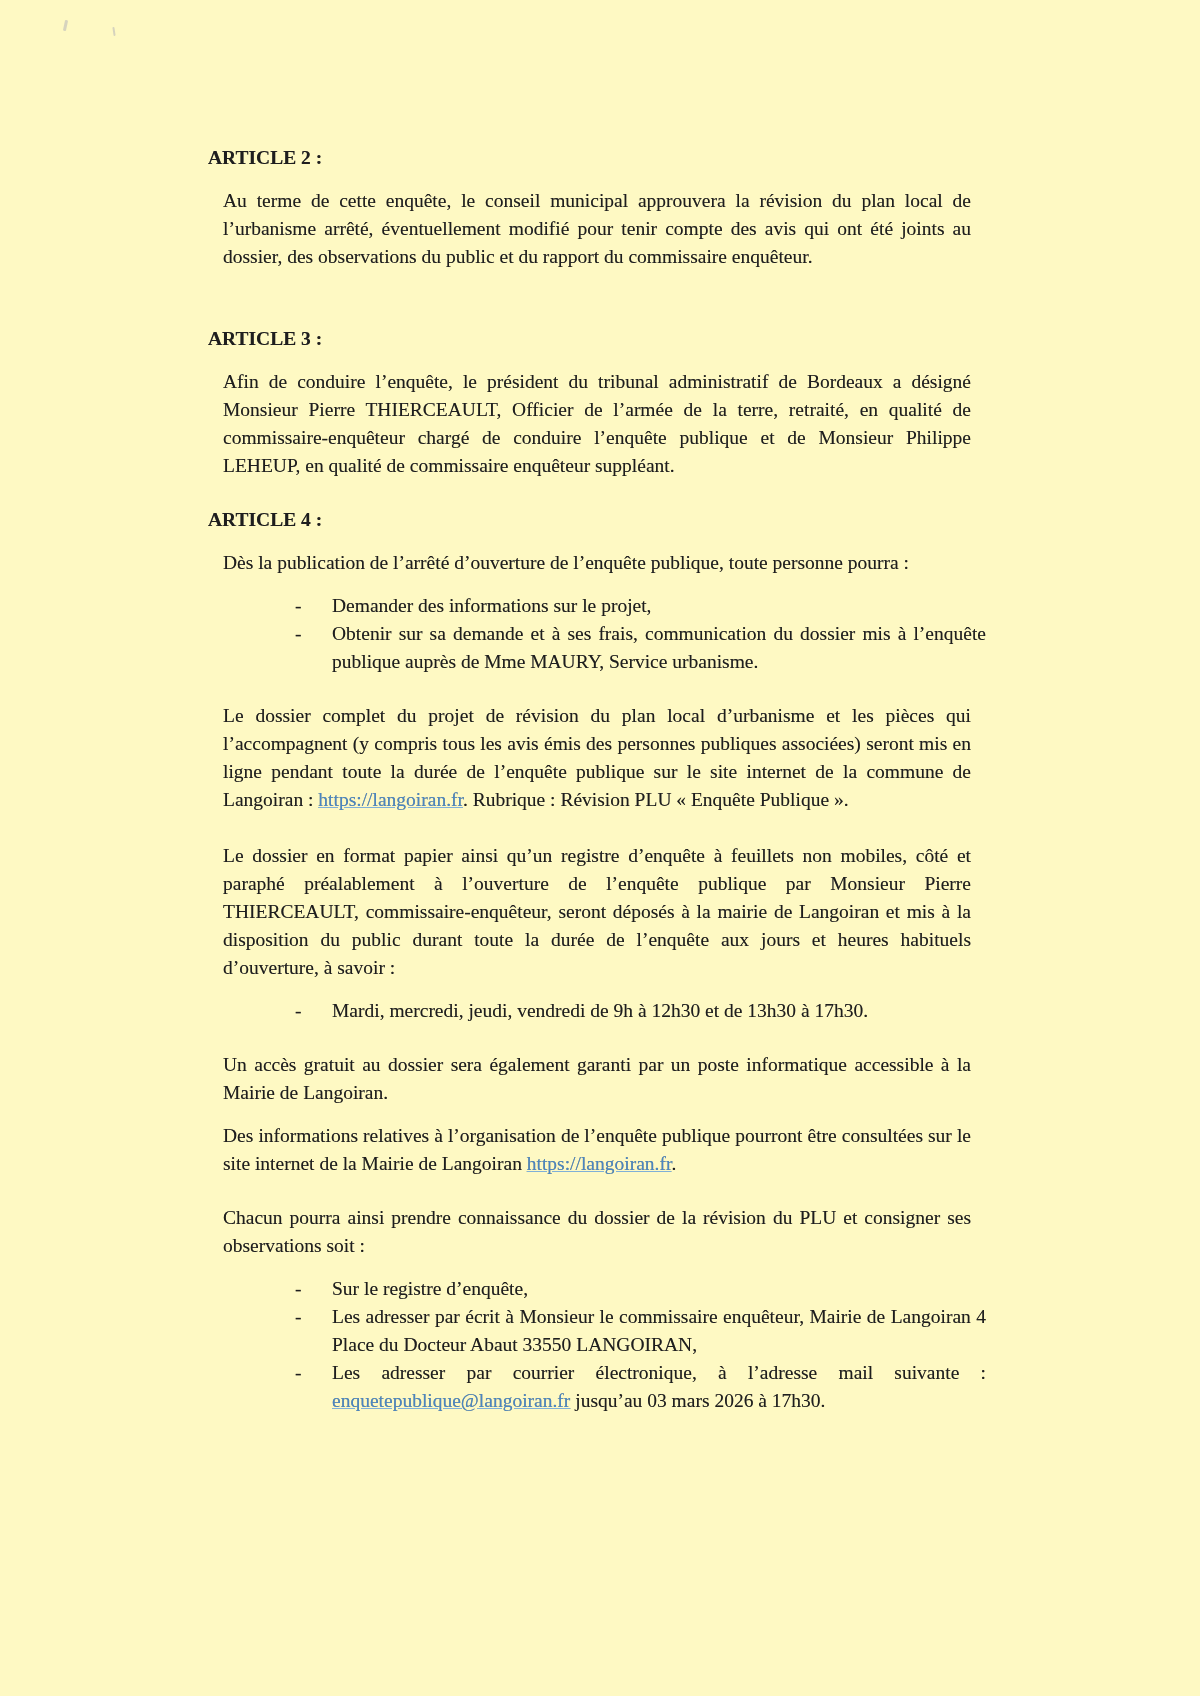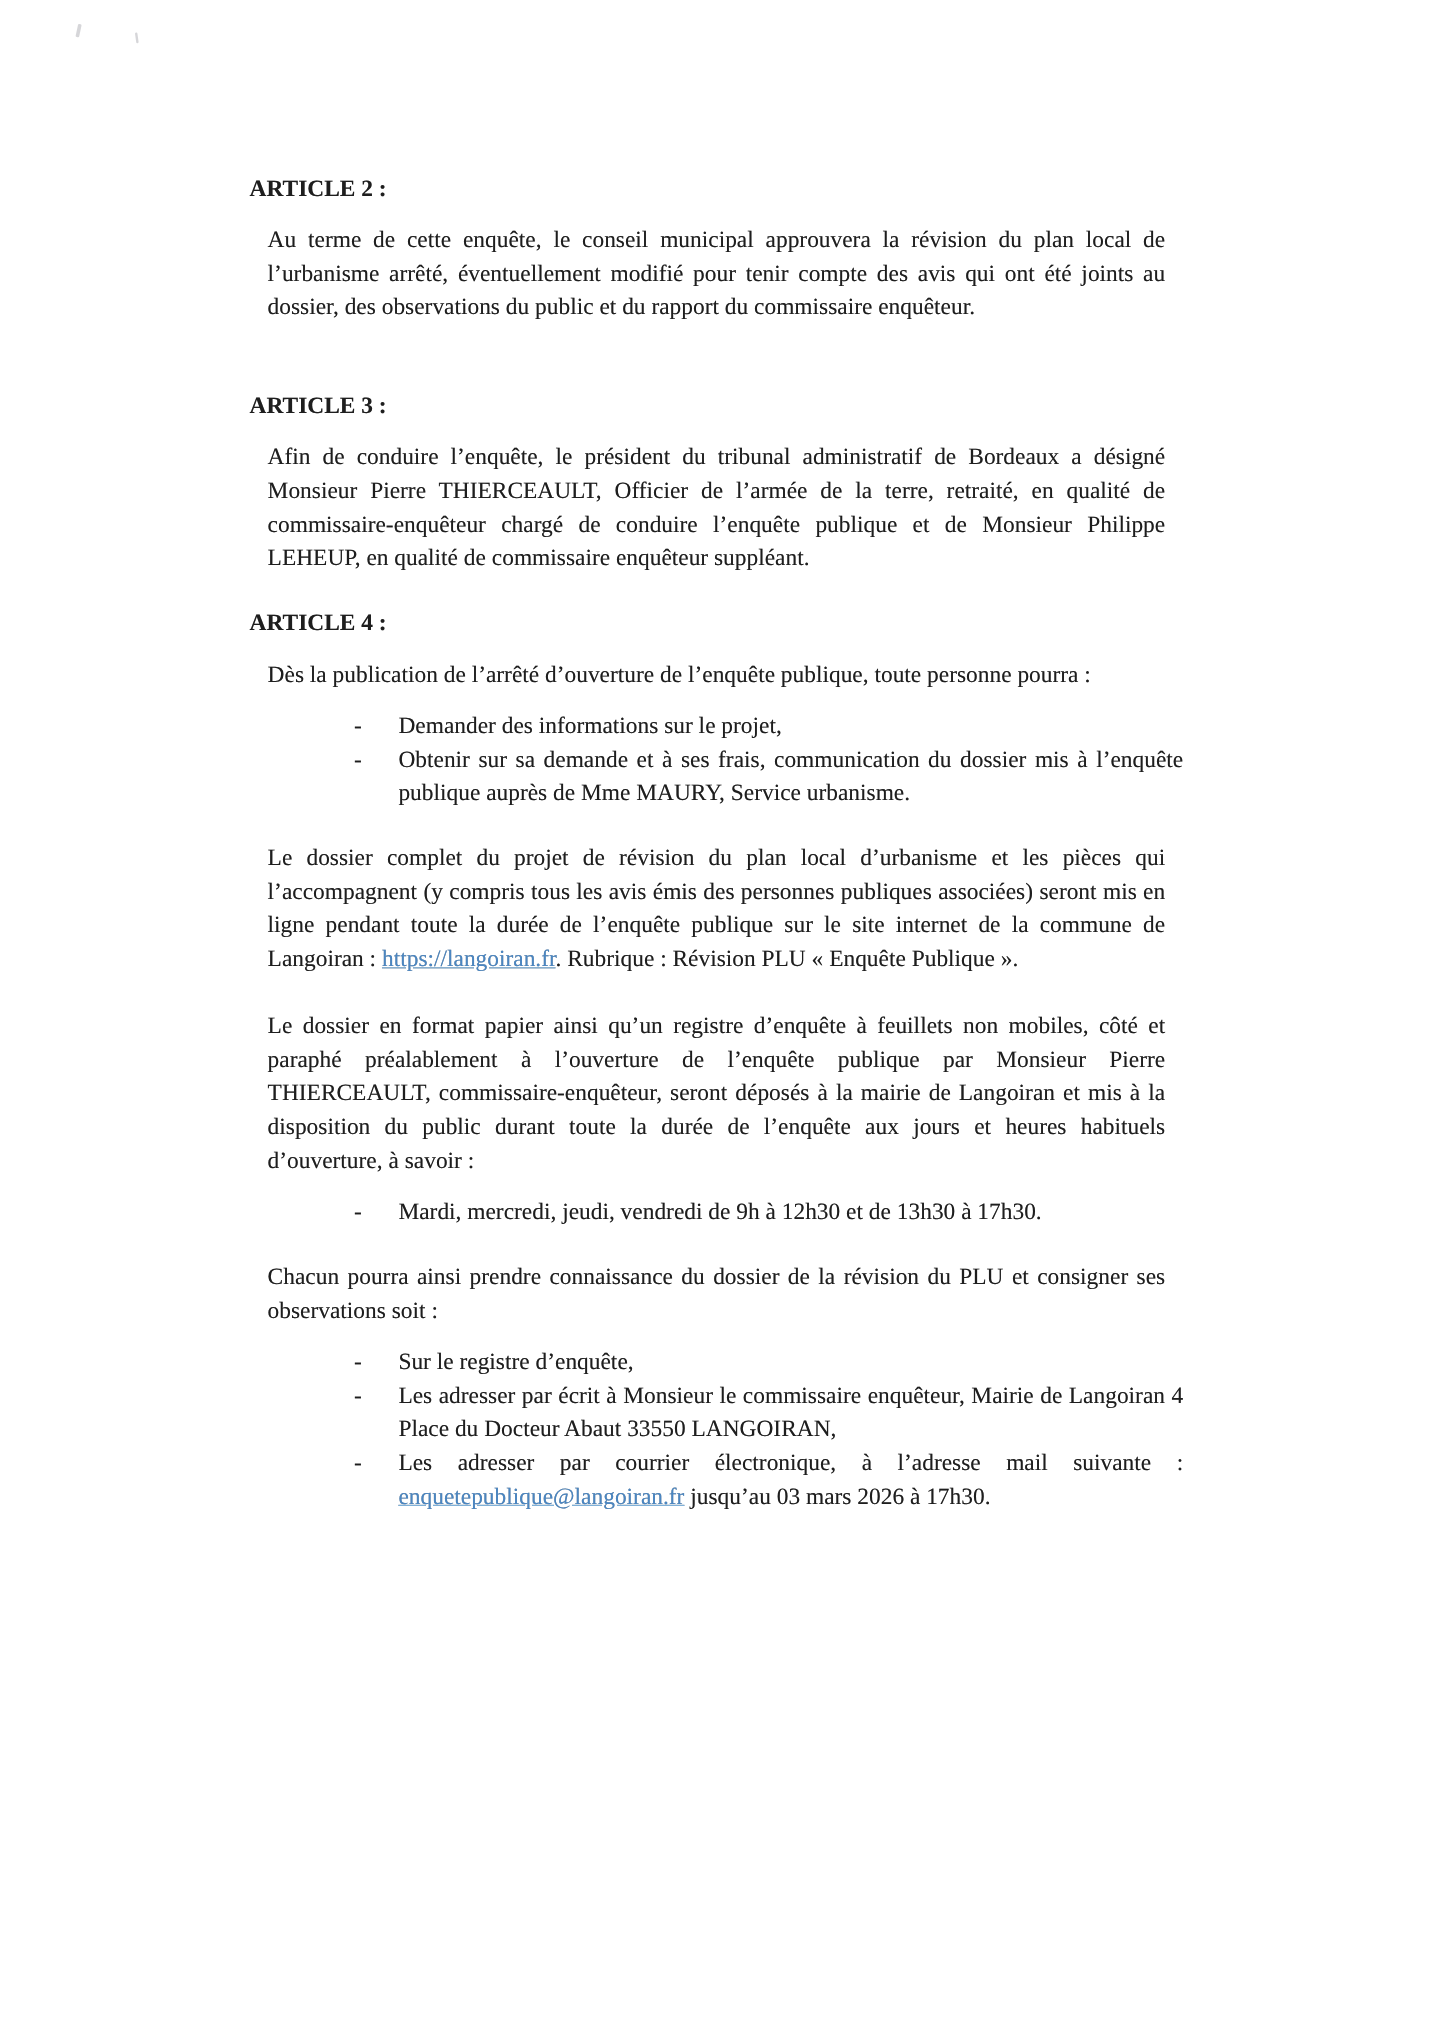--- a/index.html
+++ b/index.html
@@ -1,21 +1,21 @@
 <!DOCTYPE html>
 <html lang="fr"><head>
 <meta charset="utf-8">
 <style>
   html, body { margin: 0; padding: 0; background: #e8e8e8; }
   .page {
     position: relative;
     width: 1200px;
     height: 1696px;
     margin: 0 auto;
-    background: #ffffff;
+    background: #fef9c3;
     overflow: hidden;
     font-family: "Liberation Serif", "DejaVu Serif", serif;
     color: #1e1e1e;
   }
   .content {
     position: absolute;
     left: 208px;
     top: 144px;
     width: 778px;
     font-size: 19.5px;
@@ -99,20 +99,22 @@
     <section class="mt-md">
       <p class="para"><span>Le dossier complet du projet de révision du plan local d’urbanisme et les pièces qui l’accompagnent (y compris tous les avis émis des personnes publiques associées) seront mis en ligne pendant toute la durée de l’enquête publique sur le site internet de la commune de Langoiran : </span><a class="link">https://langoiran.fr</a><span>. Rubrique : Révision PLU « Enquête Publique ».</span></p>
 
       <p class="para mt-line">Le dossier en format papier ainsi qu’un registre d’enquête à feuillets non mobiles, côté et paraphé préalablement à l’ouverture de l’enquête publique par Monsieur Pierre THIERCEAULT, commissaire-enquêteur, seront déposés à la mairie de Langoiran et mis à la disposition du public durant toute la durée de l’enquête aux jours et heures habituels d’ouverture, à savoir :</p>
 
       <div class="bullet mt-md">
         <span class="dash">-</span>
         <div class="btext">Mardi, mercredi, jeudi, vendredi de 9h à 12h30 et de 13h30 à 17h30.</div>
       </div>
 
+      <p class="para mt-md">Un accès gratuit au dossier sera également garanti par un poste informatique accessible à la Mairie de Langoiran.</p>
+      <p class="para"><span>Des informations relatives à l’organisation de l’enquête publique pourront être consultées sur le site internet de la Mairie de Langoiran </span><a class="link">https://langoiran.fr</a><span>.</span></p>
 
       <p class="para mt-md">Chacun pourra ainsi prendre connaissance du dossier de la révision du PLU et consigner ses observations soit :</p>
 
       <div class="bullet">
         <span class="dash">-</span>
         <div class="btext">Sur le registre d’enquête,</div>
       </div>
       <div class="bullet">
         <span class="dash">-</span>
         <div class="btext">Les adresser par écrit à Monsieur le commissaire enquêteur, Mairie de Langoiran 4 Place du Docteur Abaut 33550 LANGOIRAN,</div>

